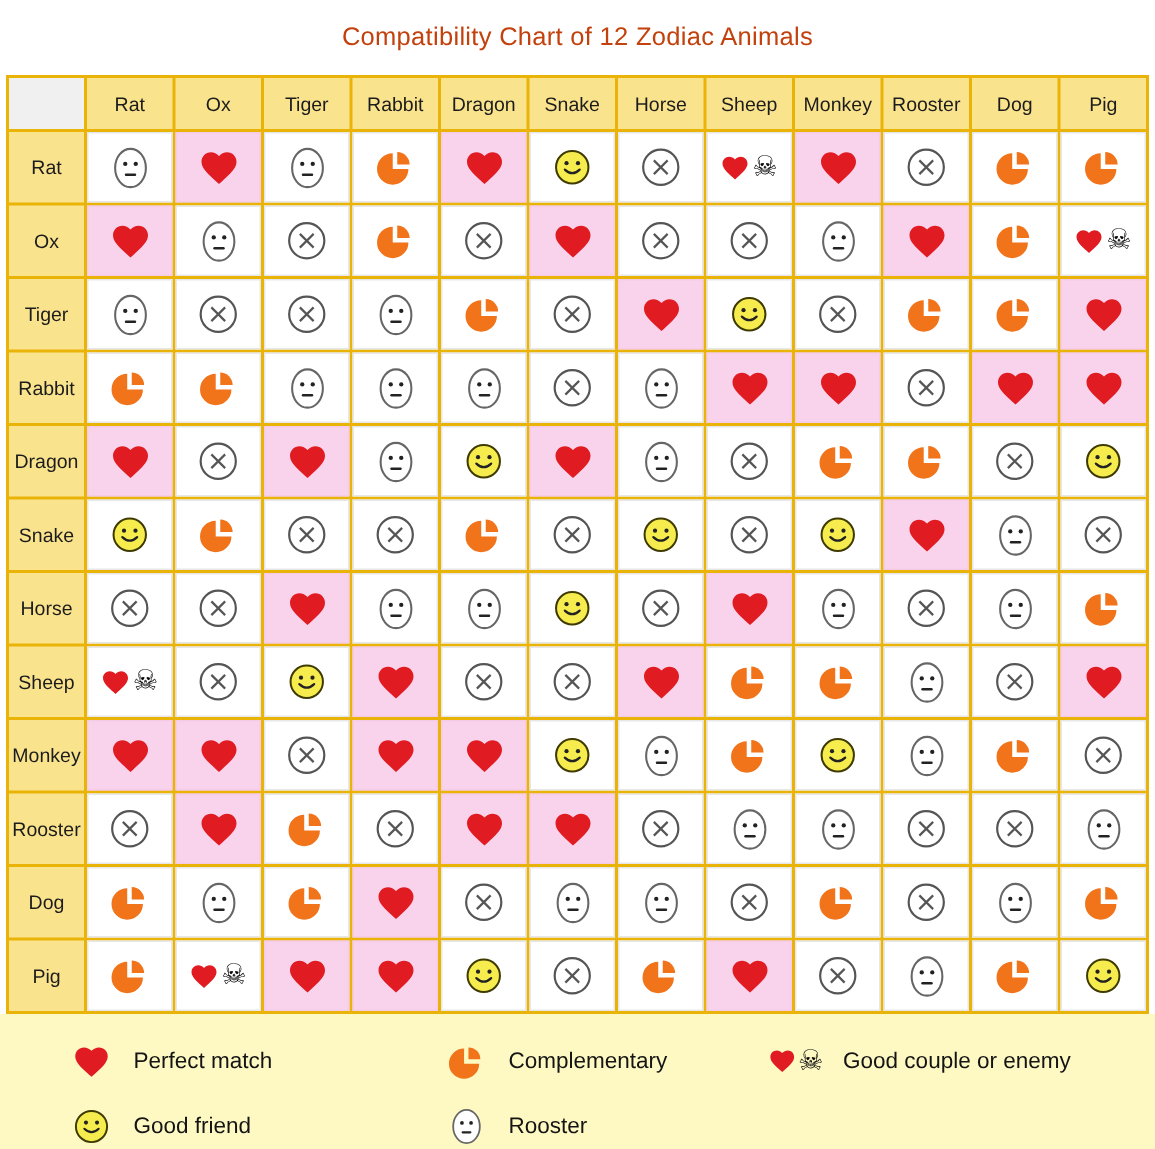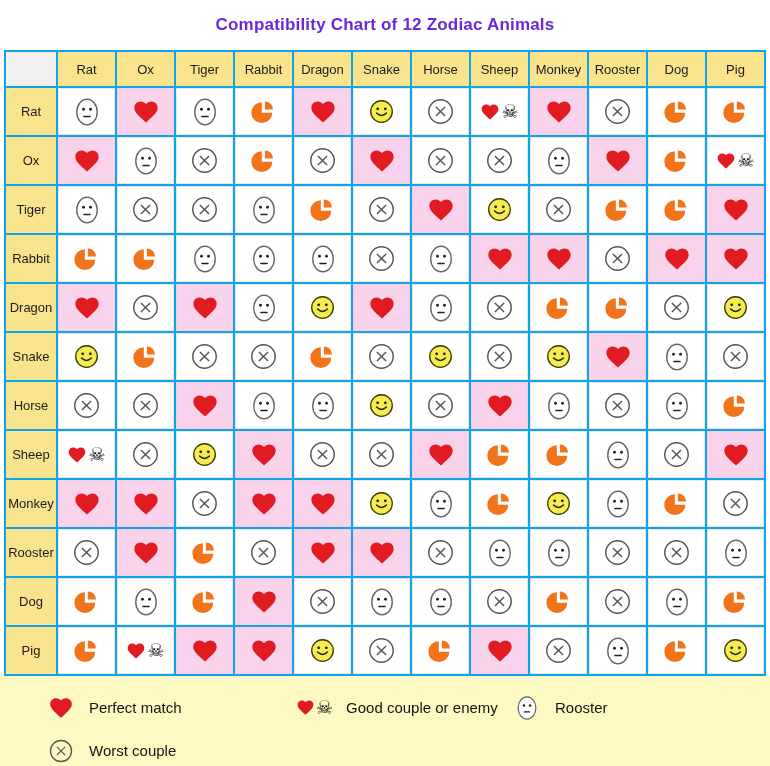--- a/index.html
+++ b/index.html
@@ -2,25 +2,25 @@
 <html><head>
 <meta charset="utf-8">
 <style>
   html,body{margin:0;padding:0;}
   body{
     width:770px;height:766px;background:#ffffff;overflow:hidden;
     font-family:"Liberation Sans","DejaVu Sans",sans-serif;color:#111;
   }
   .title{
     height:50px;display:flex;align-items:center;justify-content:center;
-    font-size:17px;font-weight:700;letter-spacing:.2px;color:#6d28d9;
+    font-size:17px;font-weight:400;letter-spacing:.2px;color:#c2410c;
   }
   table.compat{
     border-collapse:separate;border-spacing:2px;
-    margin:0 auto;width:762px;table-layout:fixed;background:#0ea5e9;
+    margin:0 auto;width:762px;table-layout:fixed;background:#eab308;
   }
   table.compat th,table.compat td{box-sizing:border-box;padding:0;text-align:center;vertical-align:middle;}
   th.corner{background:#F0F0F0;width:50px;height:34px;}
   th.colhead{background:#FAE38D;height:34px;font-weight:400;font-size:13px;color:#1c1c1c;width:57px;}
   th.rowhead{background:#FAE38D;height:47px;font-weight:400;font-size:13px;color:#1c1c1c;}
   td.cell{background:#ffffff;border:1px solid #E7E7E7;height:47px;}
   td.cell.pink{background:#F9D3EB;border-color:#F6CBE7;}
   .icon-wrap{display:flex;align-items:center;justify-content:center;gap:1px;line-height:0;}
   .skull{
     font-family:"DejaVu Sans",sans-serif;font-size:19px;line-height:1;color:#0a0a0a;font-weight:700;
@@ -1343,41 +1343,51 @@
     <div class="legend-item">
       <span class="icon-wrap">
         <svg width="26" height="26" viewBox="0 0 24 24" xmlns="http://www.w3.org/2000/svg">
           <path d="M12 21.1 L10.55 19.8 C5.4 15.1 2 12.1 2 8.4 2 5.4 4.4 3 7.4 3 9.1 3 10.8 3.8 12 5.1 13.2 3.8 14.9 3 16.6 3 19.6 3 22 5.4 22 8.4 22 12.1 18.6 15.1 13.45 19.8 Z" fill="#E11B22"></path>
         </svg>
       </span>
       <span class="legend-label">Perfect match</span>
     </div>
     <div class="legend-item">
       <span class="icon-wrap">
+        <svg width="26" height="26" viewBox="0 0 24 24" xmlns="http://www.w3.org/2000/svg">
+          <path d="M10.5 13 L10.5 3.7 A9.3 9.3 0 1 0 19.8 13 Z" fill="#F1731A"></path>
+          <path d="M13.2 10.3 L13.2 3 A7.3 7.3 0 0 1 20.5 10.3 Z" fill="#F1731A"></path>
+        </svg>
+      </span>
+      <span class="legend-label">Complementary</span>
+    </div>
+    <div class="legend-item">
+      <span class="icon-wrap">
         <svg width="19" height="19" viewBox="0 0 24 24" xmlns="http://www.w3.org/2000/svg">
           <path d="M12 21.1 L10.55 19.8 C5.4 15.1 2 12.1 2 8.4 2 5.4 4.4 3 7.4 3 9.1 3 10.8 3.8 12 5.1 13.2 3.8 14.9 3 16.6 3 19.6 3 22 5.4 22 8.4 22 12.1 18.6 15.1 13.45 19.8 Z" fill="#E11B22"></path>
         </svg>
         <span class="skull">☠</span>
       </span>
       <span class="legend-label">Good couple or enemy</span>
+    </div>
+    <div class="legend-item">
+      <span class="icon-wrap">
+        <svg width="26" height="26" viewBox="0 0 24 24" xmlns="http://www.w3.org/2000/svg">
+          <circle cx="12" cy="12" r="9.6" fill="#F7EC4E" stroke="#3E3A00" stroke-width="1.2"></circle>
+          <circle cx="8.6" cy="9.6" r="1.25" fill="#222"></circle>
+          <circle cx="15.4" cy="9.6" r="1.25" fill="#222"></circle>
+          <path d="M7.6 13.4 Q12 17.6 16.4 13.4" fill="none" stroke="#222" stroke-width="1.3" stroke-linecap="round"></path>
+        </svg>
+      </span>
+      <span class="legend-label">Good friend</span>
     </div>
     <div class="legend-item">
       <span class="icon-wrap">
         <svg width="26" height="26" viewBox="0 0 24 24" xmlns="http://www.w3.org/2000/svg">
           <ellipse cx="12" cy="12" rx="8.2" ry="10.2" fill="#fff" stroke="#666" stroke-width="1.1"></ellipse>
           <circle cx="9.2" cy="9.8" r="1.15" fill="#222"></circle>
           <circle cx="14.8" cy="9.8" r="1.15" fill="#222"></circle>
           <line x1="9.6" y1="15.6" x2="14.4" y2="15.6" stroke="#222" stroke-width="1.3" stroke-linecap="round"></line>
         </svg>
       </span>
       <span class="legend-label">Rooster</span>
     </div>
-    <div class="legend-item">
-      <span class="icon-wrap">
-        <svg width="26" height="26" viewBox="0 0 24 24" xmlns="http://www.w3.org/2000/svg">
-          <circle cx="12" cy="12" r="9.7" fill="none" stroke="#555" stroke-width="1.2"></circle>
-          <line x1="8.2" y1="8.2" x2="15.8" y2="15.8" stroke="#555" stroke-width="1.2"></line>
-          <line x1="15.8" y1="8.2" x2="8.2" y2="15.8" stroke="#555" stroke-width="1.2"></line>
-        </svg>
-      </span>
-      <span class="legend-label">Worst couple</span>
-    </div>
   </div>
 
 </body></html>

